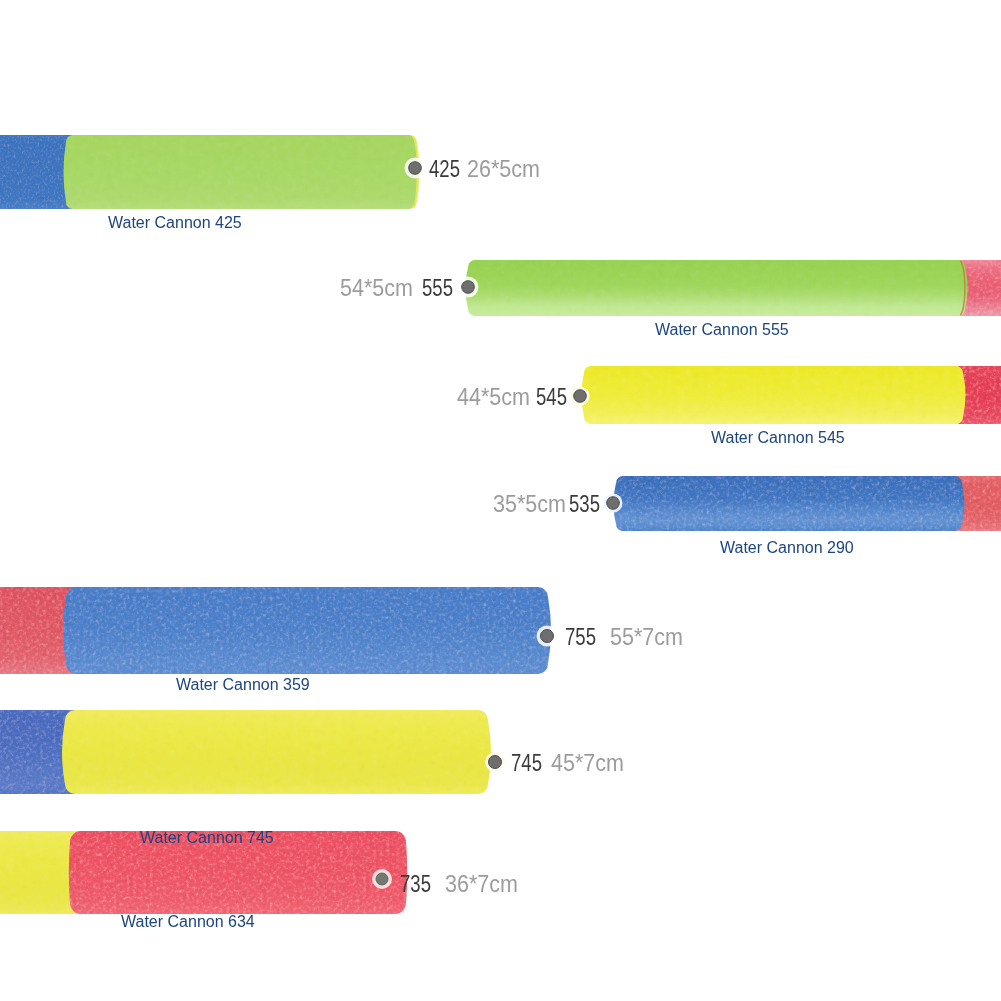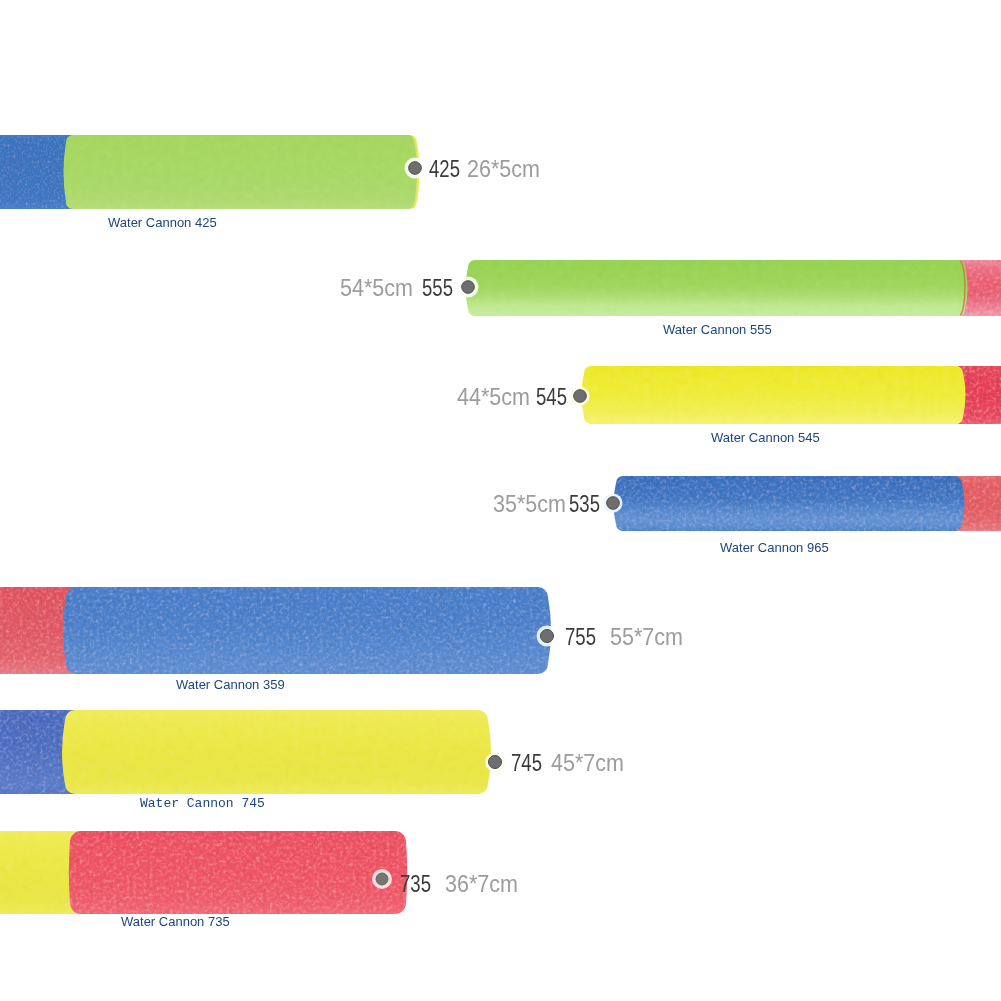--- a/index.html
+++ b/index.html
@@ -1,19 +1,19 @@
 <!DOCTYPE html>
 <html><head>
 <meta charset="utf-8">
 <style>
   html,body{margin:0;padding:0;background:#fff;}
   body{width:1001px;height:1001px;font-family:"Liberation Sans",sans-serif;overflow:hidden;}
   #stage{position:relative;width:1001px;height:1001px;background:#ffffff;}
   #art{position:absolute;left:0;top:0;}
-  .label-blue{position:absolute;color:#1c457f;font-size:13px;line-height:20.5px;white-space:nowrap;}
+  .label-blue{position:absolute;color:#1c457f;font-size:16px;line-height:20.5px;white-space:nowrap;}
   .code{position:absolute;color:#3a3a3a;font-size:23px;line-height:23px;white-space:nowrap;transform:scaleX(0.807);transform-origin:0 0;}
   .dim{position:absolute;color:#9c9c9c;font-size:23px;line-height:23px;white-space:nowrap;transform:scaleX(0.936);transform-origin:0 0;}
 </style>
 </head>
 <body>
 
 <div id="stage">
 <svg id="art" width="1001" height="1001" viewBox="0 0 1001 1001">
 <defs>
 <linearGradient id="g_blue1" x1="0" y1="0" x2="0" y2="1">
@@ -197,29 +197,29 @@
 <circle cx="495" cy="762" r="9.8" fill="#fdfce8" opacity="0.95"></circle>
 <circle cx="495" cy="762" r="6.5" fill="#6e6e6e" stroke="#4c4c4c" stroke-width="1.0"></circle>
 <circle cx="382" cy="879" r="10.0" fill="#fbe4e6" opacity="0.95"></circle>
 <circle cx="382" cy="879" r="6.0" fill="#72796f" stroke="#606a60" stroke-width="1.0"></circle>
 </svg>
   <span class="code" style="left:429px;top:158px;">425</span>
   <span class="dim" style="left:467px;top:158px;">26*5cm</span>
   <span class="label-blue" style="left:108px;top:213px;">Water Cannon 425</span>
   <span class="code" style="left:422px;top:277px;">555</span>
   <span class="dim" style="left:340px;top:277px;">54*5cm</span>
-  <span class="label-blue" style="left:655px;top:320px;margin-left:8px;">Water Cannon 555</span>
+  <span class="label-blue" style="left:655px;top:320px;">Water Cannon 555</span>
   <span class="code" style="left:536px;top:386px;">545</span>
   <span class="dim" style="left:457px;top:386px;">44*5cm</span>
   <span class="label-blue" style="left:711px;top:428px;">Water Cannon 545</span>
   <span class="code" style="left:569px;top:493px;">535</span>
   <span class="dim" style="left:493px;top:493px;">35*5cm</span>
-  <span class="label-blue" style="left:720px;top:538px;">Water Cannon 965</span>
+  <span class="label-blue" style="left:720px;top:538px;">Water Cannon 290</span>
   <span class="code" style="left:565px;top:626px;">755</span>
   <span class="dim" style="left:610px;top:626px;">55*7cm</span>
   <span class="label-blue" style="left:176px;top:675px;">Water Cannon 359</span>
   <span class="code" style="left:511px;top:752px;">745</span>
   <span class="dim" style="left:551px;top:752px;">45*7cm</span>
-  <span class="label-blue" style="left:140px;top:794px;font-family:Liberation Mono, monospace;">Water Cannon 745</span>
+  <span class="label-blue" style="left:140px;top:828px;">Water Cannon 745</span>
   <span class="code" style="left:400px;top:873px;">735</span>
   <span class="dim" style="left:445px;top:873px;">36*7cm</span>
-  <span class="label-blue" style="left:121px;top:912px;">Water Cannon 735</span>
+  <span class="label-blue" style="left:121px;top:912px;">Water Cannon 634</span>
 </div>
 
 </body></html>

